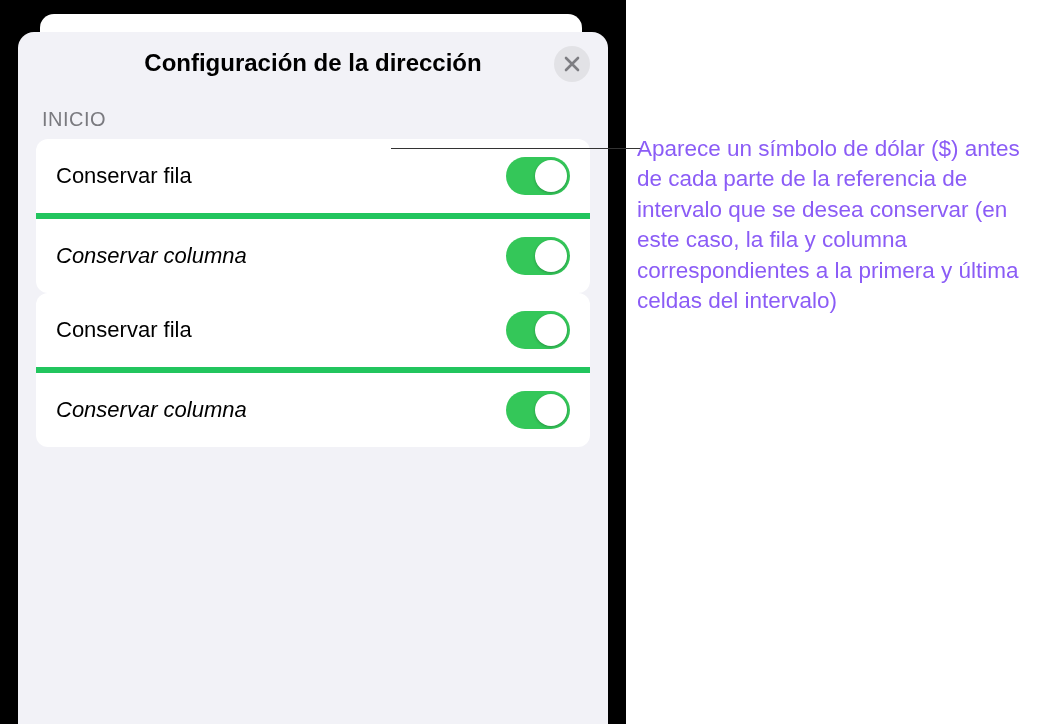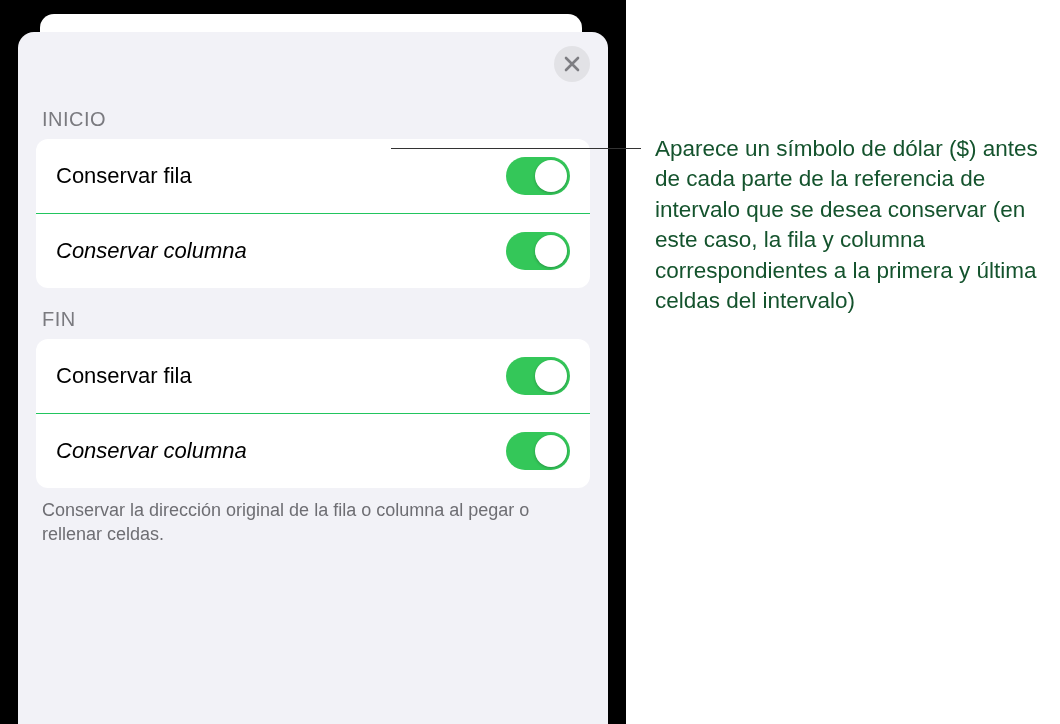--- a/index.html
+++ b/index.html
@@ -100,21 +100,21 @@
     .card {
       background: #fff;
       border-radius: 12px;
       overflow: hidden;
     }
     .row {
       display: flex;
       align-items: center;
       justify-content: space-between;
       padding: 18px 20px;
-      border-bottom: 1px solid #22c55e;
+      border-bottom: 6px solid #22c55e;
     }
     .row:last-child {
       border-bottom: none;
       font-style: italic;
     }
     .row-label {
       font-size: 22px;
       color: #000;
     }
     .toggle {
@@ -145,36 +145,37 @@
       position: absolute;
       top: 148px;
       left: 391px;
       width: 250px;
       height: 1px;
       background: #333;
     }
     .callout-text {
       position: absolute;
       top: 134px;
-      left: 655px;
+      left: 637px;
       width: 392px;
       font-size: 22.5px;
       line-height: 1.35;
-      color: #14532d;
+      color: #8b5cf6;
     }
   </style>
 </head>
 <body>
 
 <div class="backdrop">
   <div class="backdrop-inner"></div>
 </div>
 
 <div class="panel">
   <div class="panel-header">
+    <div class="panel-title">Configuración de la dirección</div>
     <div class="close-btn">
       <svg viewBox="0 0 16 16">
         <path d="M2 2 L14 14 M14 2 L2 14" stroke="#7d7d82" stroke-width="2.6" stroke-linecap="round" fill="none"></path>
       </svg>
     </div>
   </div>
 
   <div class="panel-body">
 
 
@@ -187,35 +188,33 @@
         </div>
       </div>
       <div class="row">
         <span class="row-label">Conservar columna</span>
         <div class="toggle">
           <div class="toggle-knob"></div>
         </div>
       </div>
     </div>
 
-    <div class="section-header">FIN</div>
     <div class="card">
       <div class="row">
         <span class="row-label">Conservar fila</span>
         <div class="toggle">
           <div class="toggle-knob"></div>
         </div>
       </div>
       <div class="row">
         <span class="row-label">Conservar columna</span>
         <div class="toggle">
           <div class="toggle-knob"></div>
         </div>
       </div>
     </div>
 
-    <div class="footnote">Conservar la dirección original de la fila o columna al pegar o rellenar celdas.</div>
 
   </div>
 </div>
 
 <div class="callout-line"></div>
 <div class="callout-text">Aparece un símbolo de dólar ($) antes de cada parte de la referencia de intervalo que se desea conservar (en este caso, la fila y columna correspondientes a la primera y última celdas del intervalo)</div>
 
 </body></html>

